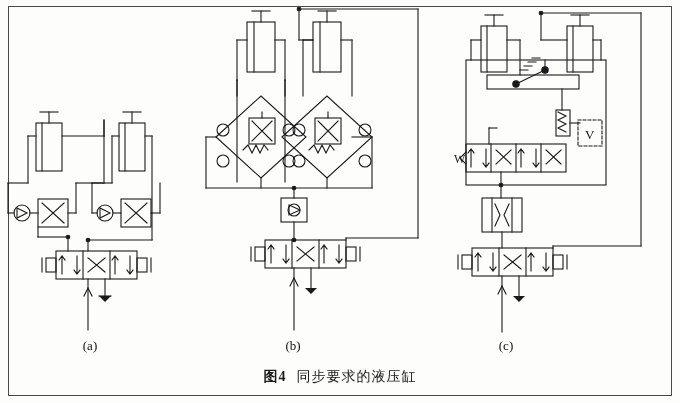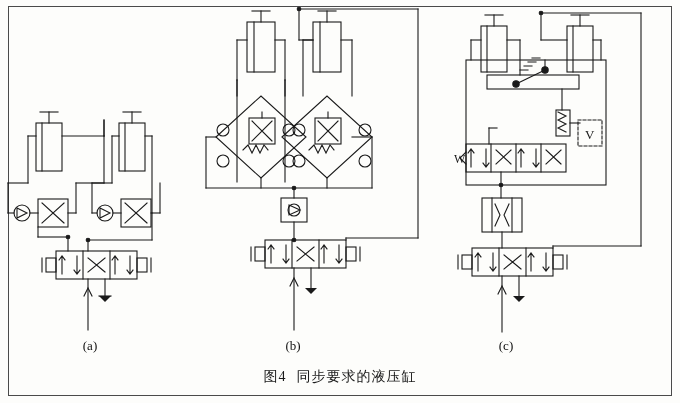--- a/index.html
+++ b/index.html
@@ -29,21 +29,21 @@
     color:#111;
     text-align:center;
   }
   .cap-a{left:60px;top:338px;width:60px;}
   .cap-b{left:263px;top:338px;width:60px;}
   .cap-c{left:476px;top:338px;width:60px;}
   .title{
     position:absolute;left:0;top:368px;width:680px;
     text-align:center;font-size:14px;letter-spacing:1px;
   }
-  .title .fignum{margin-right:10px;}
+  .title .fignum{margin-right:10px;font-weight:bold;}
 </style>
 </head>
 <body>
 
 <div id="page">
 
   <div class="border-frame"></div>
 
   <svg class="diagram" viewBox="0 0 680 403">
     <g stroke="#1a1a1a" stroke-width="1.1" fill="none" stroke-linecap="square">

